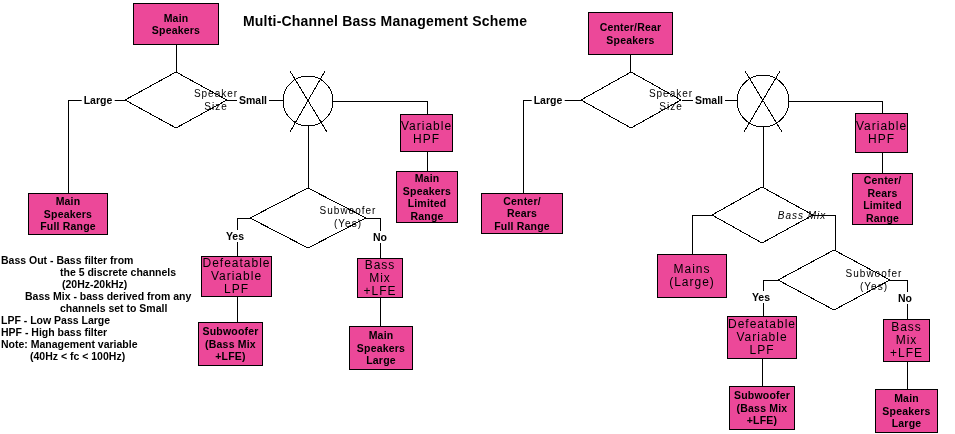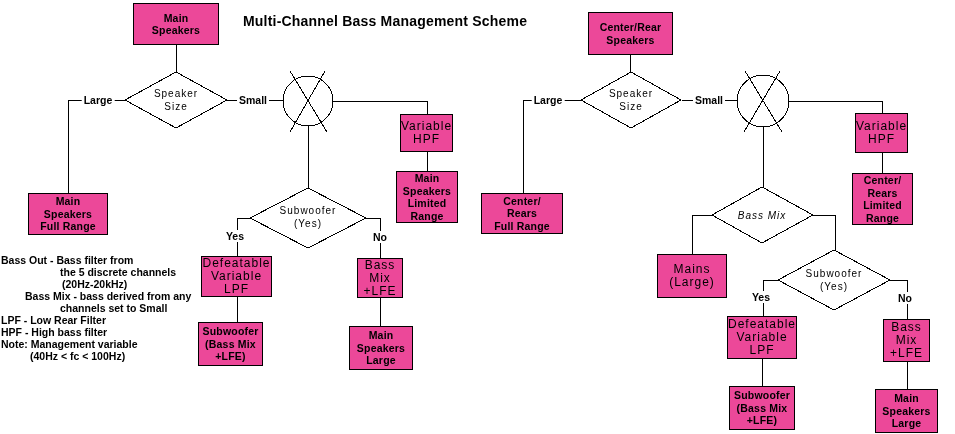--- a/index.html
+++ b/index.html
@@ -14,21 +14,21 @@
     position:absolute;box-sizing:border-box;
     background:#ec4899;border:1px solid #000000;
     display:flex;align-items:center;justify-content:center;
     text-align:center;white-space:pre-line;
   }
   .plain{font-size:12px;letter-spacing:1px;line-height:13px;font-weight:normal;}
   .bold{font-size:10.5px;font-weight:bold;letter-spacing:0.2px;line-height:12.5px;}
   .dtext{
     position:absolute;transform:translate(-50%,-50%);
     text-align:center;white-space:pre-line;
-    font-size:10px;letter-spacing:1px;line-height:13px;
+    font-size:10px;letter-spacing:1px;line-height:13px;margin-left:40px;
   }
   .blabel{
     position:absolute;transform:translate(-50%,-50%);
     background:#ffffff;padding:0 2px;
     font-weight:bold;font-size:10.5px;white-space:nowrap;
   }
   .title{
     position:absolute;left:243px;top:13px;
     font-size:14px;font-weight:bold;letter-spacing:0.2px;white-space:nowrap;
   }
@@ -154,19 +154,19 @@
   <div class="node bold" style="left:875px;top:389px;width:63px;height:44px;">Main
 Speakers
 Large</div>
 
   <div>
     <div class="legend-line" style="left:1px;top:254px;">Bass Out - Bass filter from</div>
     <div class="legend-line" style="left:60px;top:266px;">the 5 discrete channels</div>
     <div class="legend-line" style="left:62px;top:278px;">(20Hz-20kHz)</div>
     <div class="legend-line" style="left:1px;top:290px;margin-left:24px;">Bass Mix - bass derived from any</div>
     <div class="legend-line" style="left:60px;top:302px;">channels set to Small</div>
-    <div class="legend-line" style="left:1px;top:314px;">LPF - Low Rear Filter</div>
+    <div class="legend-line" style="left:1px;top:314px;">LPF - Low Pass Large</div>
     <div class="legend-line" style="left:1px;top:326px;">HPF - High bass filter</div>
     <div class="legend-line" style="left:1px;top:338px;">Note: Management variable</div>
     <div class="legend-line" style="left:30px;top:350px;">(40Hz &lt; fc &lt; 100Hz)</div>
   </div>
 
 </div>
 
 </body></html>

